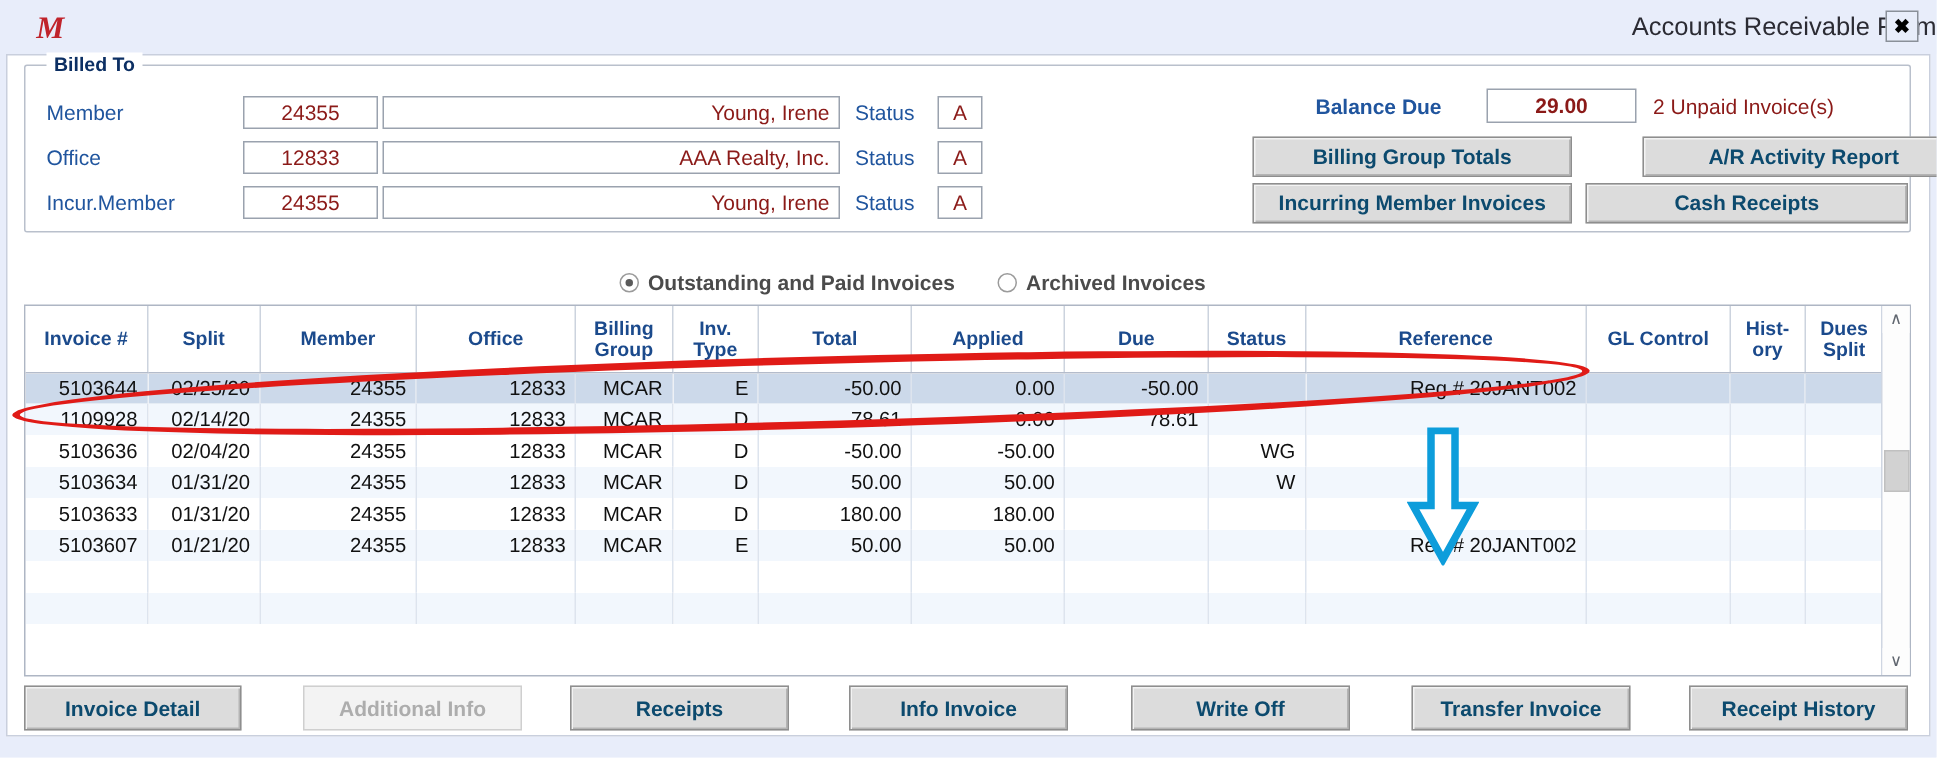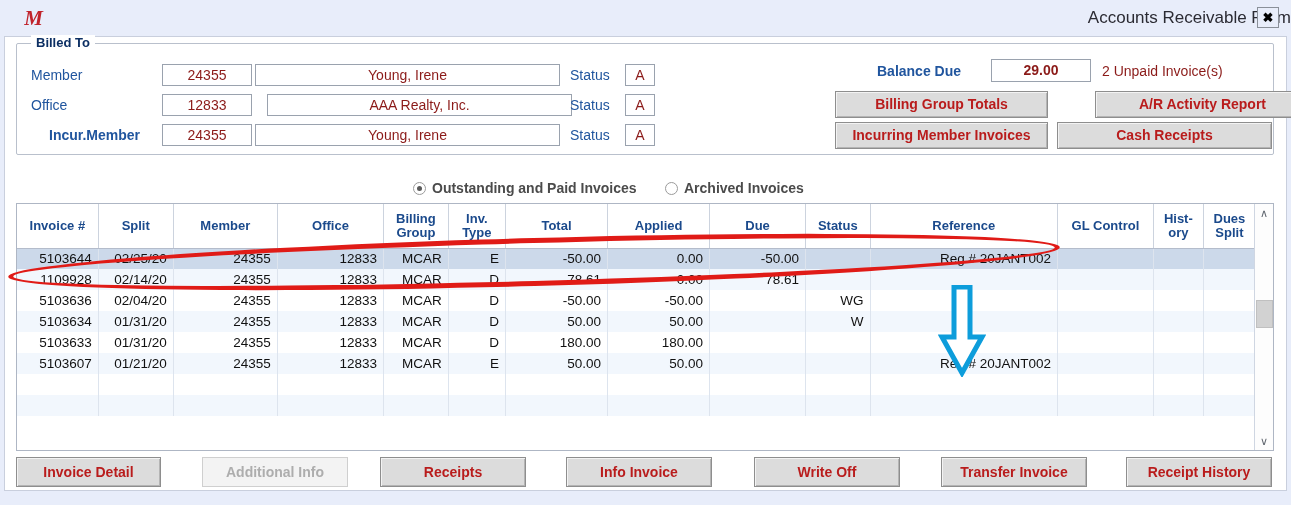--- a/index.html
+++ b/index.html
@@ -77,21 +77,21 @@
     color: #20559e; font-size: 14px; line-height: 26px;
   }
   .fbox {
     position: absolute; height: 22px;
     border: 1px solid #9aa2ae; background: #fff;
     color: #8b1a18; font-size: 14px; line-height: 20px;
     padding: 0 6px;
     overflow: hidden; white-space: nowrap;
   }
   .fbox.num { text-align: center; }
-  .fbox.name { text-align: center; }
+  .fbox.name { text-align: right; }
   .fbox.stat { text-align: center; }
 
   
   #balance-label {
     position: absolute; left: 872px; top: 26px;
     color: #20559e; font-weight: bold; font-size: 14px;
   }
   #balance-box {
     position: absolute; left: 986px; top: 22px;
     width: 100px; height: 23px;
@@ -101,21 +101,21 @@
   }
   #unpaid-text {
     position: absolute; left: 1097px; top: 26px;
     color: #8b1a18; font-size: 14px; white-space: nowrap;
   }
   .btn {
     position: absolute;
     background: #dcdcdc;
     border: 1px solid #8e8e8e;
     box-shadow: inset 1px 1px 0 #f3f3f3, inset -1px -1px 0 #b4b4b4;
-    color: #b91c1c; font-size: 14px; font-weight: bold;
+    color: #0c4a6e; font-size: 14px; font-weight: bold;
     text-align: center;
     cursor: pointer;
     overflow: hidden; white-space: nowrap;
   }
   .btn.disabled {
     color: #adadad;
     background: #f3f3f3;
     border-color: #cfcfcf;
     box-shadow: none;
     cursor: default;
@@ -247,27 +247,27 @@
         <div class="flabel" style="left:14px;top:0;">Member</div>
         <div class="fbox num" style="left:145px;top:2px;width:90px;">24355</div>
         <div class="fbox name" style="left:238px;top:2px;width:305px;">Young, Irene</div>
         <div class="flabel" style="left:553px;top:0;">Status</div>
         <div class="fbox stat" style="left:608px;top:2px;width:30px;">A</div>
       </div>
 
       <div class="frow" style="top:48px;width:100%;">
         <div class="flabel" style="left:14px;top:0;">Office</div>
         <div class="fbox num" style="left:145px;top:2px;width:90px;">12833</div>
-        <div class="fbox name" style="left:238px;top:2px;width:305px;margin-left:12px;">AAA Realty, Inc.</div>
+        <div class="fbox name" style="left:238px;top:2px;width:305px;">AAA Realty, Inc.</div>
         <div class="flabel" style="left:553px;top:0;">Status</div>
         <div class="fbox stat" style="left:608px;top:2px;width:30px;">A</div>
       </div>
 
       <div class="frow" style="top:78px;width:100%;">
-        <div class="flabel" style="left:32px;top:0;font-weight:bold;">Incur.Member</div>
+        <div class="flabel" style="left:14px;top:0;">Incur.Member</div>
         <div class="fbox num" style="left:145px;top:2px;width:90px;">24355</div>
         <div class="fbox name" style="left:238px;top:2px;width:305px;">Young, Irene</div>
         <div class="flabel" style="left:553px;top:0;">Status</div>
         <div class="fbox stat" style="left:608px;top:2px;width:30px;">A</div>
       </div>
     </div>
 
     <div id="balance-label">Balance Due</div>
     <div id="balance-box">29.00</div>
     <div id="unpaid-text">2  Unpaid Invoice(s)</div>

